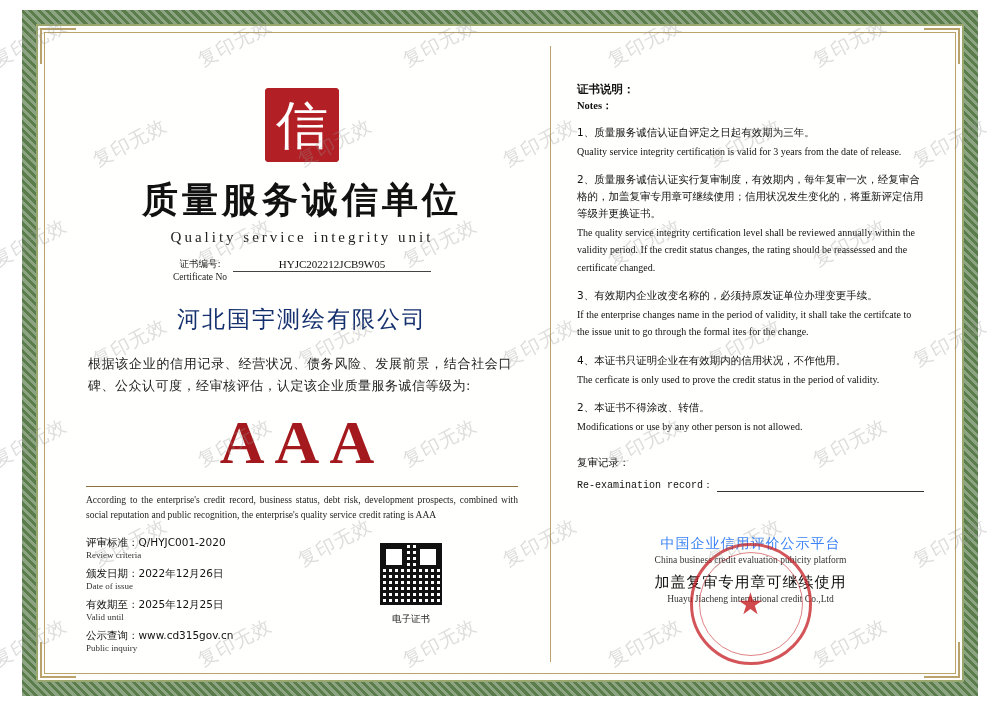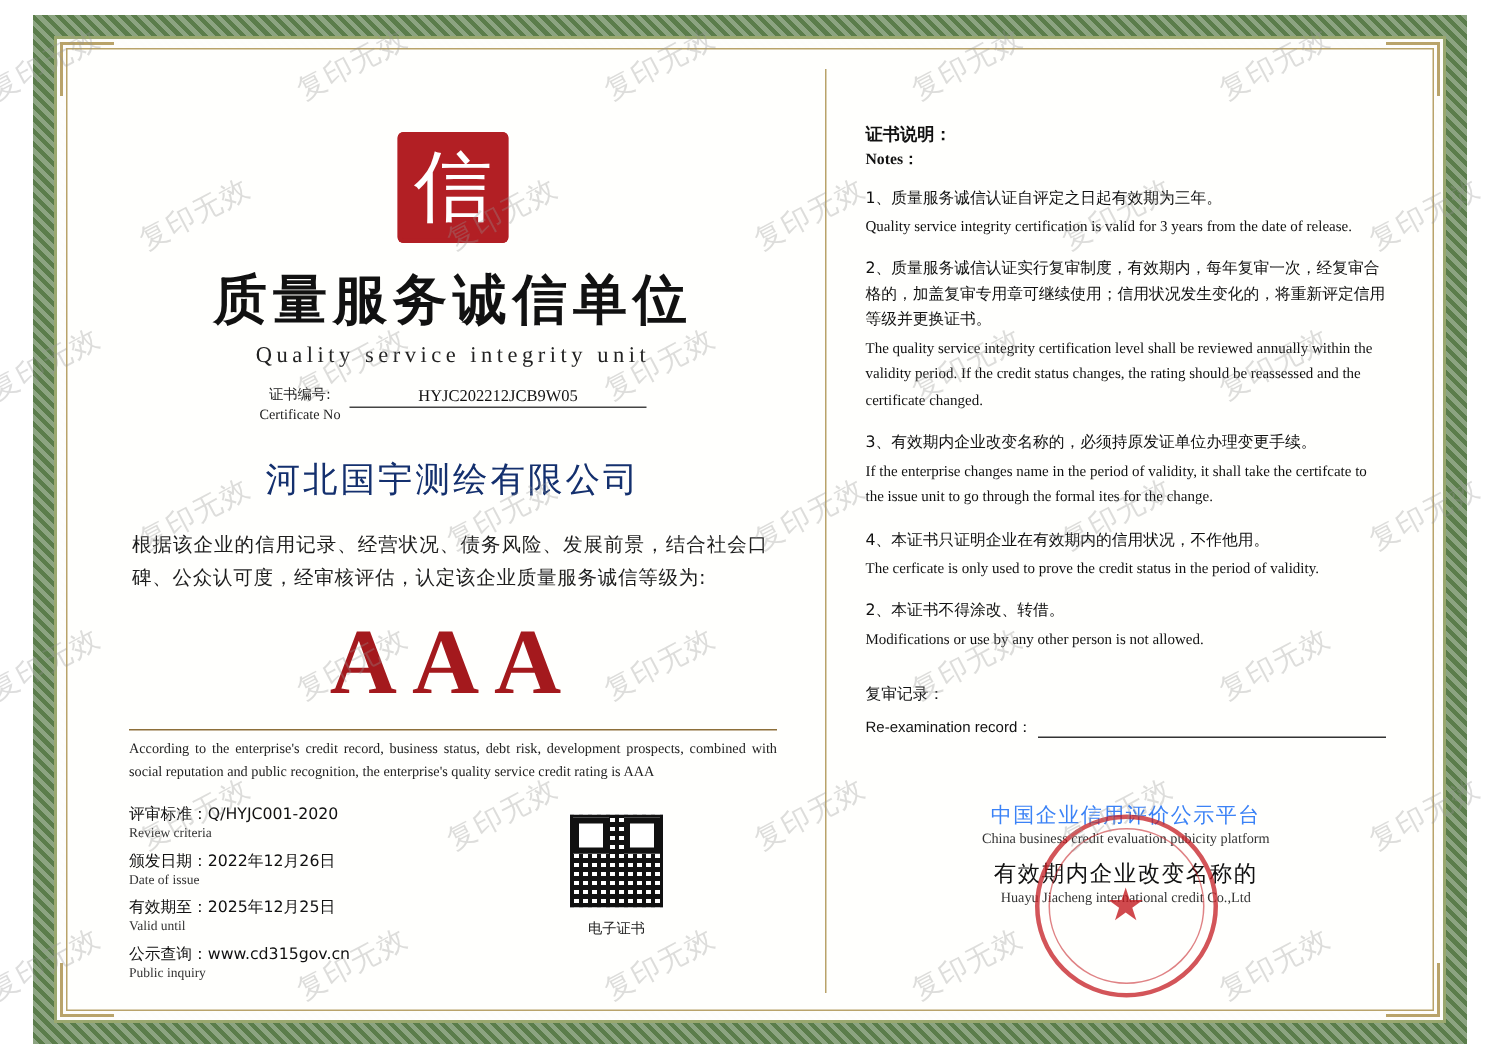--- a/index.html
+++ b/index.html
@@ -152,21 +152,21 @@
     flex:1;padding:42px 26px 0 26px;box-sizing:border-box;position:relative;
   }
   .notes-title-cn{font-size:11.5px;color:#111;font-family:"DejaVu Sans",sans-serif;font-weight:bold;}
   .notes-title-en{font-size:10.5px;color:#111;font-family:"Liberation Serif",serif;margin-top:2px;font-weight:bold;}
   .note{margin-top:11px;}
   .note-cn{font-size:10.5px;line-height:1.6;color:#111;font-family:"DejaVu Sans",sans-serif;}
   .note-en{font-size:10px;line-height:1.75;color:#111;font-family:"Liberation Serif",serif;margin-top:2px;}
   #reexam{margin-top:20px;}
   #reexam .cn{font-size:10.5px;color:#111;font-family:"DejaVu Sans",sans-serif;}
   #reexam .en-row{display:flex;align-items:flex-end;gap:4px;margin-top:8px;}
-  #reexam .en{font-size:10px;color:#111;font-family:Liberation Sans, sans-serif;white-space:nowrap;text-align:center;}
+  #reexam .en{font-size:10px;color:#111;font-family:Liberation Mono, monospace;white-space:nowrap;text-align:center;}
   #reexam .line{flex:1;border-bottom:1px solid #333;height:10px;}
   
   #sign{
     position:absolute;left:26px;right:26px;bottom:64px;text-align:center;
   }
   .sign-cn{font-size:14px;color:#3b82f6;font-family:"DejaVu Sans",sans-serif;letter-spacing:1px;}
   .sign-en{font-size:9.5px;color:#333;font-family:"Liberation Serif",serif;margin-top:2px;}
   .sign-cn2{font-size:15px;color:#111;font-family:"DejaVu Sans",sans-serif;letter-spacing:1px;margin-top:8px;}
   #seal{
     position:absolute;left:50%;top:8px;transform:translateX(-50%);
@@ -279,21 +279,21 @@
         <div class="cn">复审记录：</div>
         <div class="en-row">
           <span class="en">Re-examination record：</span>
           <span class="line"></span>
         </div>
       </div>
 
       <div id="sign">
         <div class="sign-cn">中国企业信用评价公示平台</div>
         <div class="sign-en">China business credit evaluation pubicity platform</div>
-        <div class="sign-cn2">有效期内企业改变名称的</div>
+        <div class="sign-cn2">加盖复审专用章可继续使用</div>
         <div class="sign-en">Huayu Jiacheng international credit Co.,Ltd</div>
         <div id="seal">
           <span class="star">★</span>
         </div>
       </div>
     </div>
 
   </div>
 </div>
 

